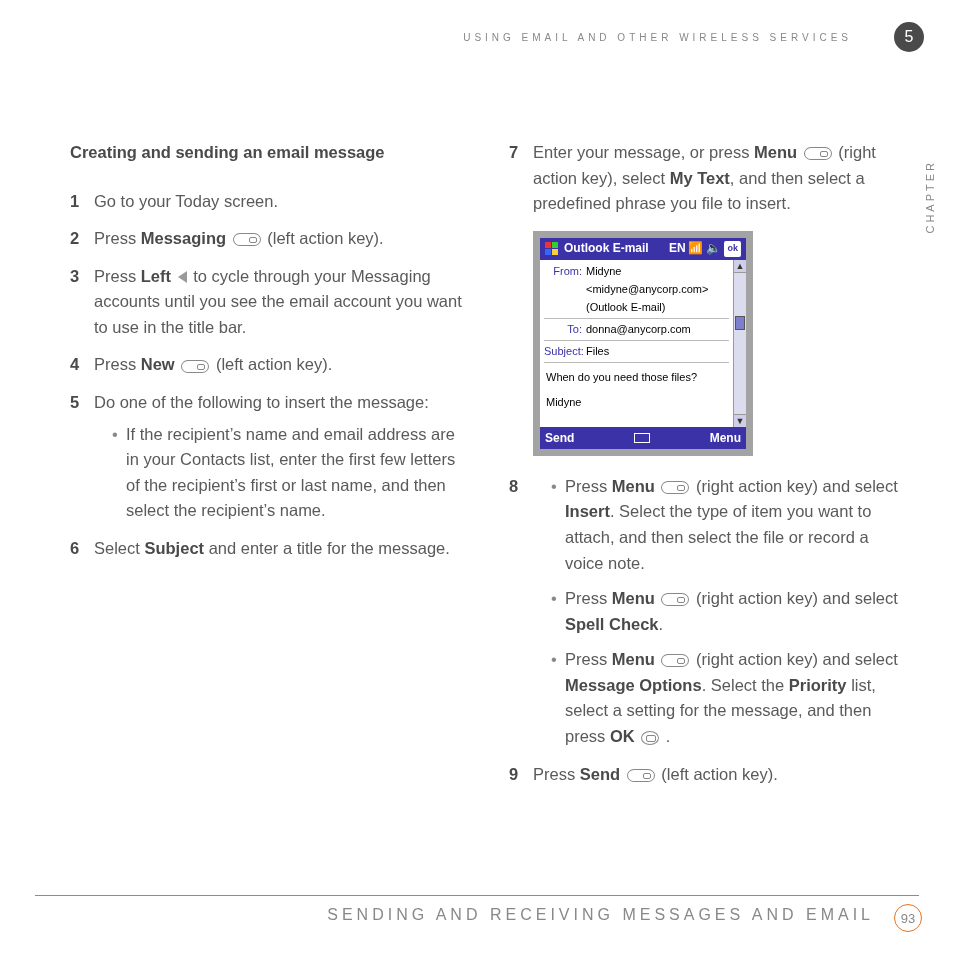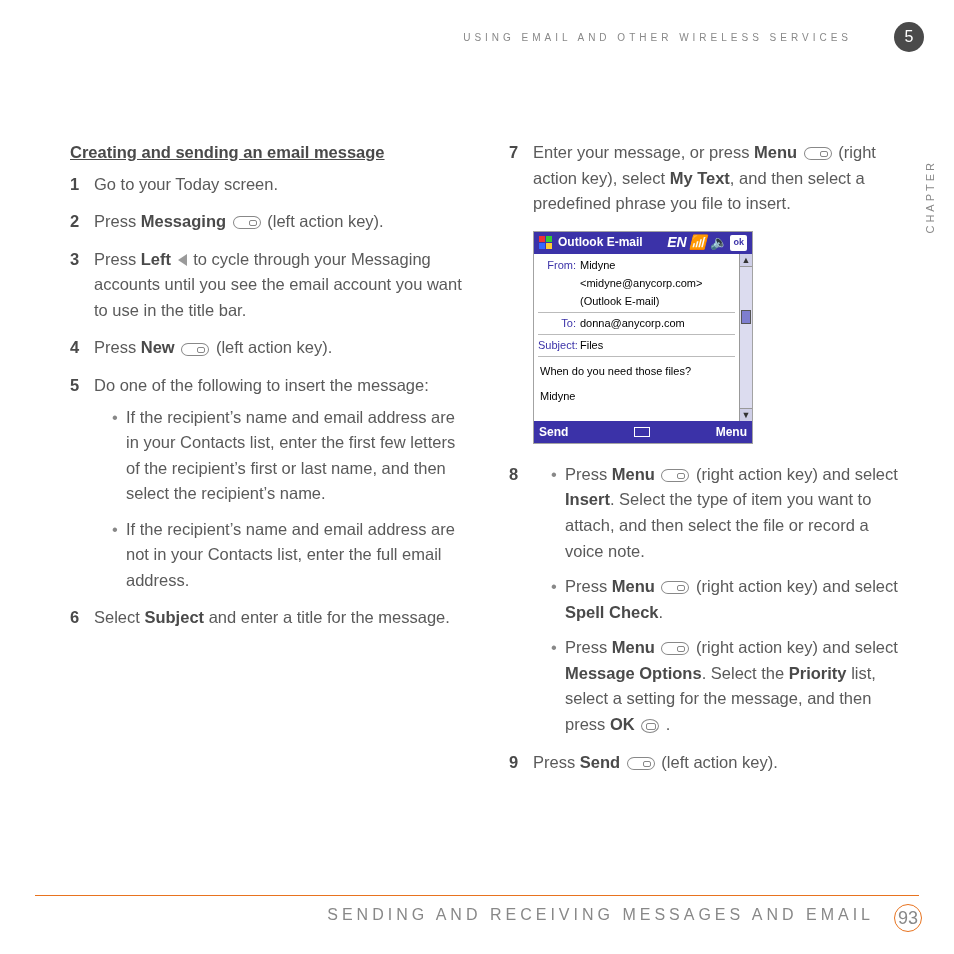--- a/index.html
+++ b/index.html
@@ -46,21 +46,21 @@
   }
   .columns {
     position: absolute;
     top: 140px;
     left: 70px;
     width: 840px;
     display: flex;
     gap: 38px;
   }
   .col { flex: 1; font-size: 16.5px; line-height: 1.55; color: #5a5a5a; }
-  .section-title { font-weight: 700; color: #4a4a4a; margin-bottom: 6px; text-decoration: underline; }
+  .section-title { font-weight: 700; color: #4a4a4a; margin-bottom: 23px; }
   ol.steps { list-style: none; counter-reset: step; }
   ol.steps > li { counter-increment: step; padding-left: 24px; position: relative; margin-bottom: 12px; }
   ol.steps > li::before {
     content: counter(step);
     position: absolute;
     left: 0;
     top: 0;
     font-weight: 700;
     color: #4a4a4a;
   }
@@ -117,21 +117,21 @@
   .ok-icon::after{
     content:"";
     position:absolute; left:4px; top:3px;
     width:8px; height:5px; border:1px solid #888; border-radius:2px;
   }
 
   
   .phone {
     width: 220px;
     margin: 14px 0 18px 0;
-    border: 1px solid #a3a3a3;
+    border: 7px solid #a3a3a3;
     font-family: Tahoma, Arial, sans-serif;
     font-size: 11px;
     background: #fff;
   }
   .phone .titlebar, .phone .footerbar {
     background: #3b32a8;
     color: #fff;
     height: 22px;
     display: flex;
     align-items: center;
@@ -144,21 +144,21 @@
     display: inline-block;
     margin-right: 5px;
     position: relative;
   }
   .phone .titlebar .flag span{position:absolute;width:6px;height:6px;}
   .flag .r{background:#e33;top:0;left:0}
   .flag .g{background:#3c3;top:0;left:7px}
   .flag .b{background:#36f;top:7px;left:0}
   .flag .y{background:#fc3;top:7px;left:7px}
   .phone .titlebar .spacer { flex: 1; }
-  .phone .titlebar .status { font-size:14px; letter-spacing:0; margin-right:3px;font-style:italic;}
+  .phone .titlebar .status { font-size:12px; letter-spacing:0; margin-right:3px;}
   .phone .titlebar .ok {
     background:#fff; color:#3b32a8; font-size:9px; padding:1px 3px; border-radius:2px; font-weight:700;
   }
   .phone .body { display:flex; }
   .phone .content { flex:1; padding:2px 4px; color:#000; }
   .phone .row { display:flex; margin:1px 0;}
   .phone .lbl { width:42px; text-align:right; color:#3b32a8; padding-right:4px;}
   .phone .val { flex:1; color:#000; }
   .phone .scroll { width:13px; background:#dcdcef; border-left:1px solid #999; position:relative;}
   .phone .scroll .arrow { height:13px; background:#cfcfe8; border-bottom:1px solid #999; font-size:9px; text-align:center; line-height:13px; color:#333;}
@@ -188,21 +188,21 @@
   }
   .page-number {
     position: absolute;
     bottom: 22px;
     right: 32px;
     width: 28px;
     height: 28px;
     border: 1.5px solid #e8731f;
     border-radius: 50%;
     color: #888;
-    font-size: 18px;
+    font-size: 13px;
     display: flex;
     align-items: center;
     justify-content: center;
   }
 </style>
 </head>
 <body>
 
 <div class="header-text">USING EMAIL AND OTHER WIRELESS SERVICES</div>
 <div class="chapter-badge">5</div>
@@ -226,21 +226,20 @@
       </li>
       <li>
         <span>Press </span><b>New</b>
         <span class="key-icon"></span>
         <span> (left action key).</span>
       </li>
       <li>
         <span>Do one of the following to insert the message:</span>
         <ul class="bullets">
           <li>If the recipient’s name and email address are in your Contacts list, enter the first few letters of the recipient’s first or last name, and then select the recipient’s name.</li>
-          <li>If the recipient’s name and email address are not in your Contacts list, enter the full email address.</li>
         </ul>
       </li>
       <li>
         <span>Select </span><b>Subject</b><span> and enter a title for the message.</span>
       </li>
     </ol>
   </div>
 
   <div class="col">
     <ol class="steps" style="counter-reset: step 6;">

